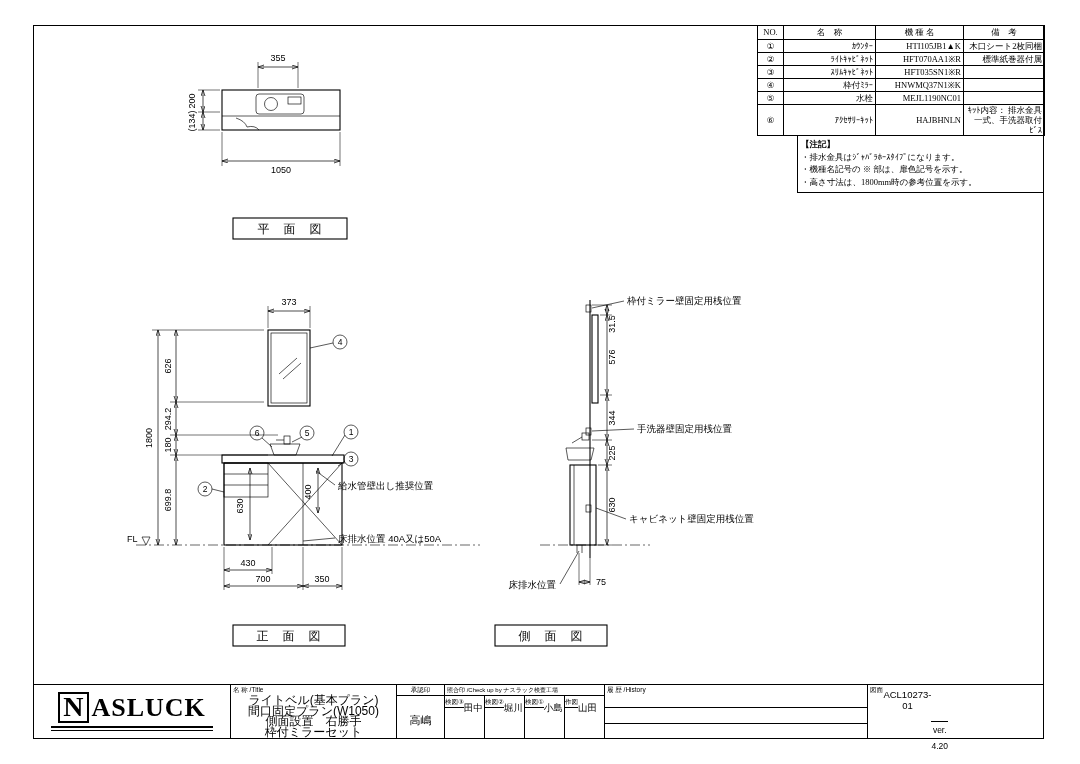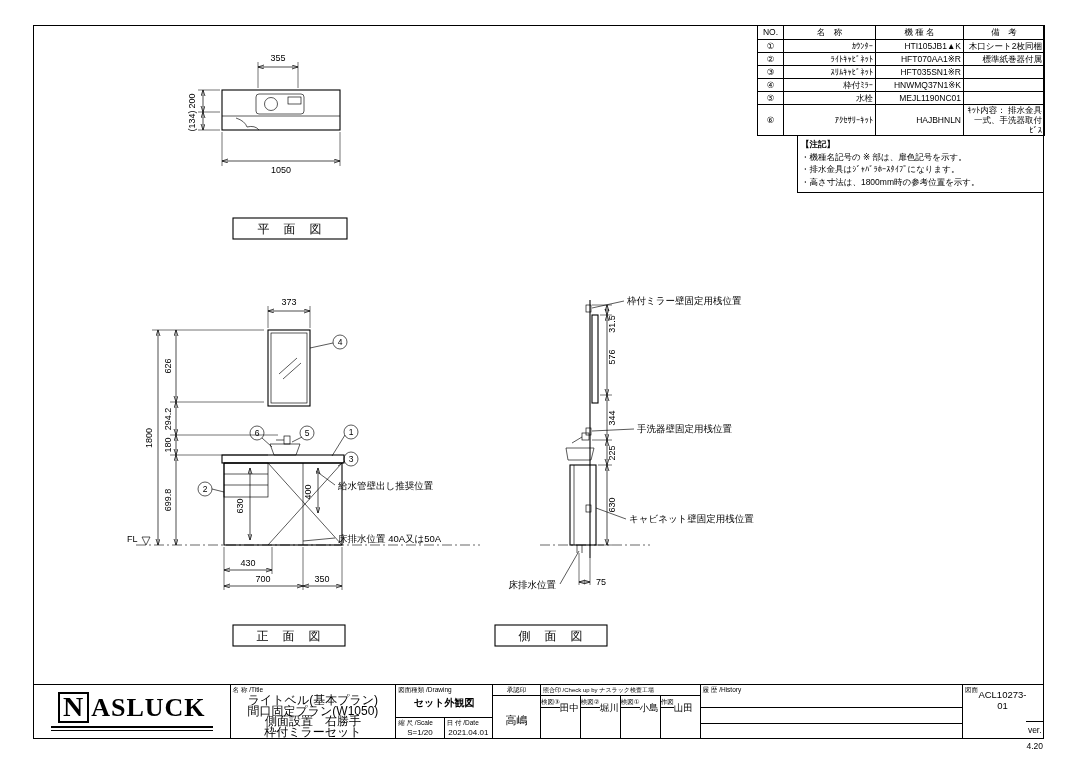--- a/index.html
+++ b/index.html
@@ -13,21 +13,21 @@
   .tn{stroke-width:0.65;}
   .ext{stroke-width:0.55;stroke:#333;}
   .dim{stroke-width:0.7;marker-start:url(#arr);marker-end:url(#arr);}
   .ctr{stroke-width:0.6;stroke-dasharray:10 3 2 3;}
   .draw text{fill:#000;stroke:none;font-size:9px;font-family:"Liberation Sans","DejaVu Sans",sans-serif;}
   .draw text.jl{font-size:9.5px;}
   .draw text.vlabel{font-size:12px;letter-spacing:1px;}
   .draw text.co{font-size:8.5px;}
 
   
-  .parts-wrap{position:absolute;left:757px;top:25px;width:287px;}
+  .parts-wrap{position:absolute;left:757px;top:25px;width:287px;font-family:Liberation Serif, serif;}
   table.parts{border-collapse:collapse;width:100%;font-size:8.5px;line-height:1.18;table-layout:fixed;}
   .parts th,.parts td{border:1px solid #000;padding:0 2px;height:12px;overflow:hidden;text-align:right;}
   .parts th{font-weight:normal;text-align:center;height:13px;}
   .parts td.c{text-align:center;}
   .notes{border:1px solid #000;border-top:none;padding:2px 3px 4px;font-size:8.5px;line-height:12.5px;margin-left:40px;}
   .notes-title{font-weight:bold;}
 
   
   .tblock{position:absolute;left:33px;top:684px;width:1011px;height:55px;
           border:1.6px solid #000;box-sizing:border-box;display:flex;background:#fff;}
@@ -299,22 +299,22 @@
         <tr>
           <td class="c">⑥</td>
           <td>ｱｸｾｻﾘｰｷｯﾄ</td>
           <td>HAJBHNLN</td>
           <td>ｷｯﾄ内容： 排水金具一式、手洗器取付ﾋﾞｽ</td>
         </tr>
       </tbody>
     </table>
     <div class="notes">
       <div class="notes-title">【注記】</div>
+      <div class="note-line">・排水金具はｼﾞｬﾊﾞﾗﾎｰｽﾀｲﾌﾟになります。</div>
       <div class="note-line">・機種名記号の ※ 部は、扉色記号を示す。</div>
-      <div class="note-line">・排水金具はｼﾞｬﾊﾞﾗﾎｰｽﾀｲﾌﾟになります。</div>
       <div class="note-line">・高さ寸法は、1800mm時の参考位置を示す。</div>
     </div>
   </div>
 
   <div class="tblock">
     <div class="cell logo-cell">
       <div class="logo">
         <span class="logo-n">N</span>
           <span>ASLUCK</span>
       </div>
@@ -325,34 +325,20 @@
     <div class="cell title-cell">
       <div class="cell-hdr">名 称 /Title</div>
       <div class="title-lines">
         <div>ライトベル(基本プラン)</div>
         <div>間口固定プラン(W1050)</div>
         <div>側面設置　右勝手</div>
         <div>枠付ミラーセット</div>
       </div>
     </div>
 
-    <div class="cell drawing-cell">
-      <div class="cell-hdr">図面種類 /Drawing</div>
-      <div class="drawing-type">セット外観図</div>
-      <div class="sub-row">
-        <div class="sub-cell">
-          <div class="cell-hdr">縮 尺 /Scale</div>
-          <div class="sub-val">S=1/20</div>
-        </div>
-        <div class="sub-cell">
-          <div class="cell-hdr">日 付 /Date</div>
-          <div class="sub-val">2021.04.01</div>
-        </div>
-      </div>
-    </div>
 
     <div class="cell appr-cell">
       <div class="cell-hdr appr-hdr">承認印</div>
       <div class="appr-name">高嶋</div>
     </div>
 
     <div class="cell check-cell">
       <div class="cell-hdr">照合印 /Check up by ナスラック検査工場</div>
       <div class="check-cols">
         <div class="check-col">

